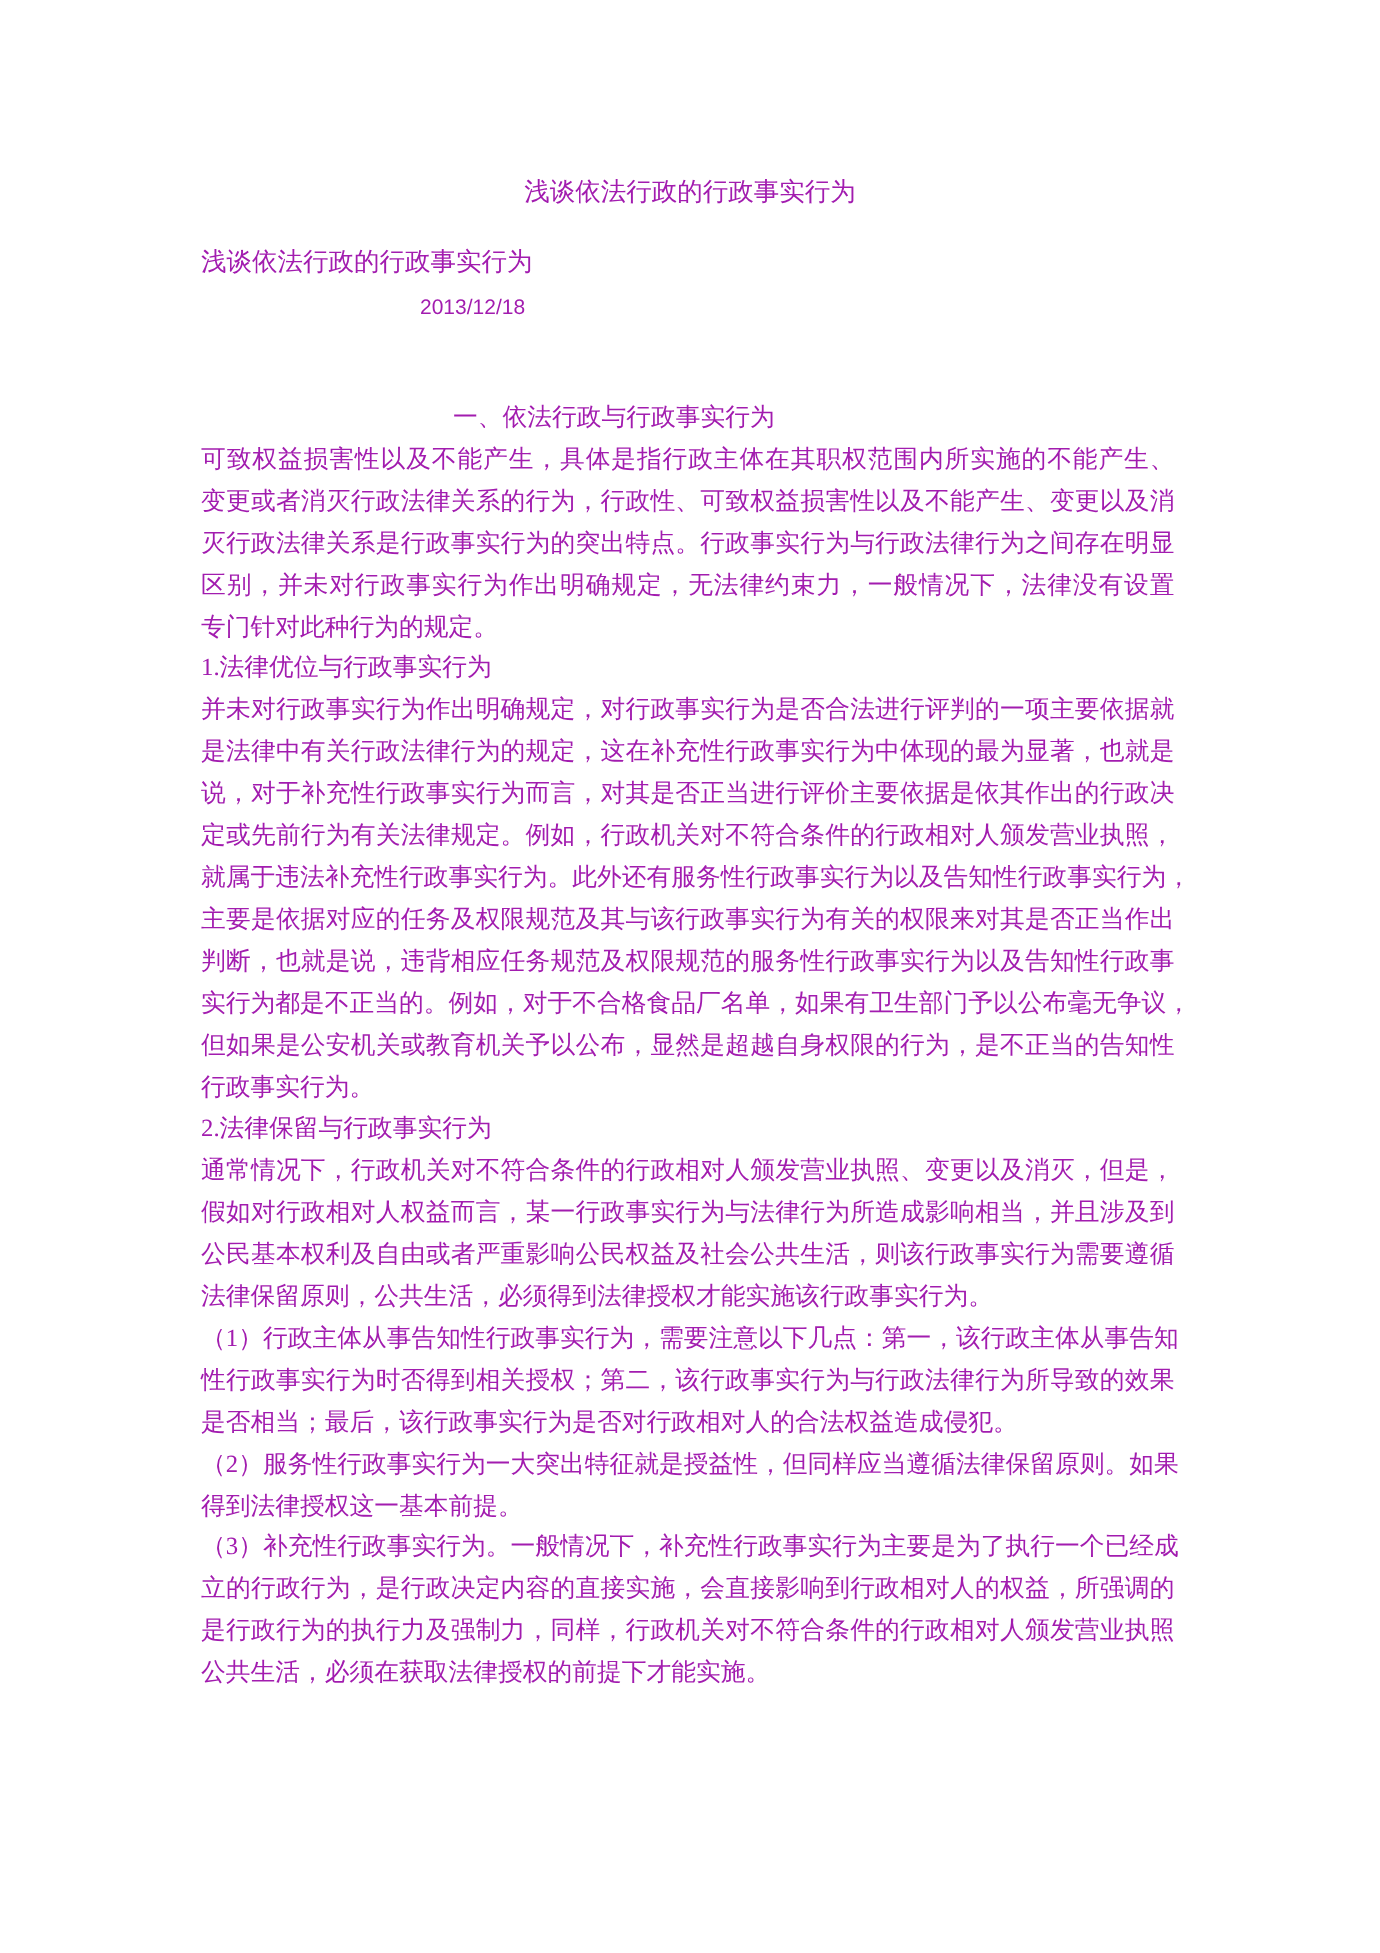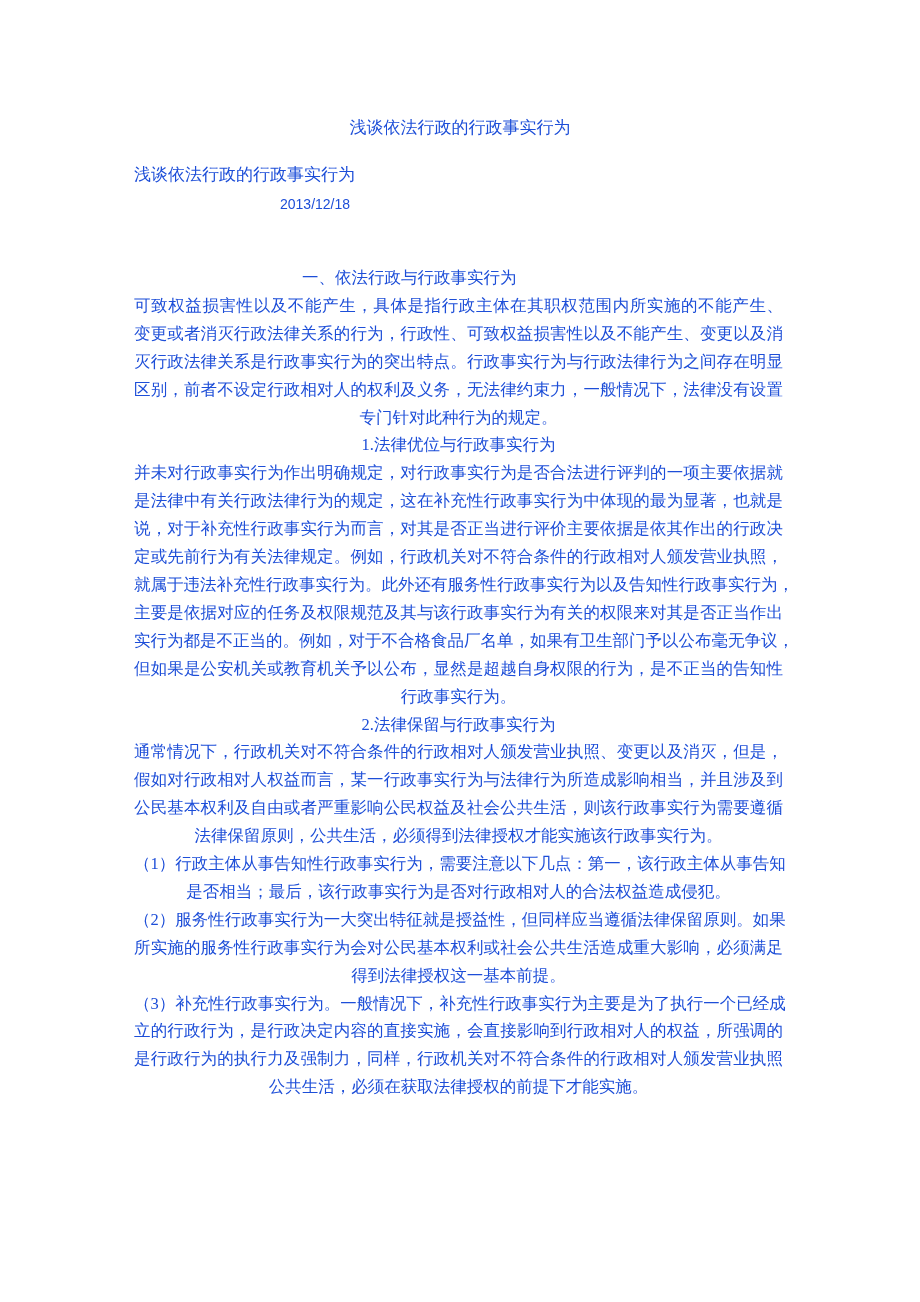--- a/index.html
+++ b/index.html
@@ -7,21 +7,21 @@
     padding: 0;
     background: #ffffff;
   }
   .page {
     position: relative;
     width: 920px;
     height: 1302px;
     background: #ffffff;
     overflow: hidden;
     font-family: "Liberation Serif", "DejaVu Serif", serif;
-    color: #1d4ed8;
+    color: #a21caf;
   }
   .title-center {
     padding-top: 114px;
     text-align: center;
     font-size: 17px;
     line-height: 28px;
   }
   .title-left {
     margin: 19px 0 0 134px;
     font-size: 17px;
@@ -47,57 +47,58 @@
     font-size: 16.5px;
     line-height: 27.9px;
     white-space: nowrap;
   }
   .line.j {
     text-align: justify;
     text-align-last: justify;
     text-justify: inter-ideograph;
   }
   .line.l {
-    text-align: center;
+    text-align: left;
   }
 </style>
 </head>
 <body>
 
 <div class="page">
   <div class="title-center">浅谈依法行政的行政事实行为</div>
   <div class="title-left">浅谈依法行政的行政事实行为</div>
   <div class="doc-date">2013/12/18</div>
   <div class="body-block">
     <div class="section-heading">一、依法行政与行政事实行为</div>
     <div>
         <div class="line j">可致权益损害性以及不能产生，具体是指行政主体在其职权范围内所实施的不能产生、</div>
         <div class="line j">变更或者消灭行政法律关系的行为，行政性、可致权益损害性以及不能产生、变更以及消</div>
         <div class="line j">灭行政法律关系是行政事实行为的突出特点。行政事实行为与行政法律行为之间存在明显</div>
-        <div class="line j">区别，前者不设定行政相对人的权利及义务，无法律约束力，一般情况下，法律没有设置</div>
+        <div class="line j">区别，并未对行政事实行为作出明确规定，无法律约束力，一般情况下，法律没有设置</div>
         <div class="line l">专门针对此种行为的规定。</div>
         <div class="line l">1.法律优位与行政事实行为</div>
         <div class="line j">并未对行政事实行为作出明确规定，对行政事实行为是否合法进行评判的一项主要依据就</div>
         <div class="line j">是法律中有关行政法律行为的规定，这在补充性行政事实行为中体现的最为显著，也就是</div>
         <div class="line j">说，对于补充性行政事实行为而言，对其是否正当进行评价主要依据是依其作出的行政决</div>
         <div class="line j">定或先前行为有关法律规定。例如，行政机关对不符合条件的行政相对人颁发营业执照，</div>
         <div class="line j">就属于违法补充性行政事实行为。此外还有服务性行政事实行为以及告知性行政事实行为，</div>
         <div class="line j">主要是依据对应的任务及权限规范及其与该行政事实行为有关的权限来对其是否正当作出</div>
+        <div class="line j">判断，也就是说，违背相应任务规范及权限规范的服务性行政事实行为以及告知性行政事</div>
         <div class="line j">实行为都是不正当的。例如，对于不合格食品厂名单，如果有卫生部门予以公布毫无争议，</div>
         <div class="line j">但如果是公安机关或教育机关予以公布，显然是超越自身权限的行为，是不正当的告知性</div>
         <div class="line l">行政事实行为。</div>
         <div class="line l">2.法律保留与行政事实行为</div>
         <div class="line j">通常情况下，行政机关对不符合条件的行政相对人颁发营业执照、变更以及消灭，但是，</div>
         <div class="line j">假如对行政相对人权益而言，某一行政事实行为与法律行为所造成影响相当，并且涉及到</div>
         <div class="line j">公民基本权利及自由或者严重影响公民权益及社会公共生活，则该行政事实行为需要遵循</div>
         <div class="line l">法律保留原则，公共生活，必须得到法律授权才能实施该行政事实行为。</div>
         <div class="line j">（1）行政主体从事告知性行政事实行为，需要注意以下几点：第一，该行政主体从事告知</div>
+        <div class="line j">性行政事实行为时否得到相关授权；第二，该行政事实行为与行政法律行为所导致的效果</div>
         <div class="line l">是否相当；最后，该行政事实行为是否对行政相对人的合法权益造成侵犯。</div>
         <div class="line j">（2）服务性行政事实行为一大突出特征就是授益性，但同样应当遵循法律保留原则。如果</div>
-        <div class="line j">所实施的服务性行政事实行为会对公民基本权利或社会公共生活造成重大影响，必须满足</div>
         <div class="line l">得到法律授权这一基本前提。</div>
         <div class="line j">（3）补充性行政事实行为。一般情况下，补充性行政事实行为主要是为了执行一个已经成</div>
         <div class="line j">立的行政行为，是行政决定内容的直接实施，会直接影响到行政相对人的权益，所强调的</div>
         <div class="line j">是行政行为的执行力及强制力，同样，行政机关对不符合条件的行政相对人颁发营业执照</div>
         <div class="line l">公共生活，必须在获取法律授权的前提下才能实施。</div>
       </div>
   </div>
 </div>
 
 </body></html>

